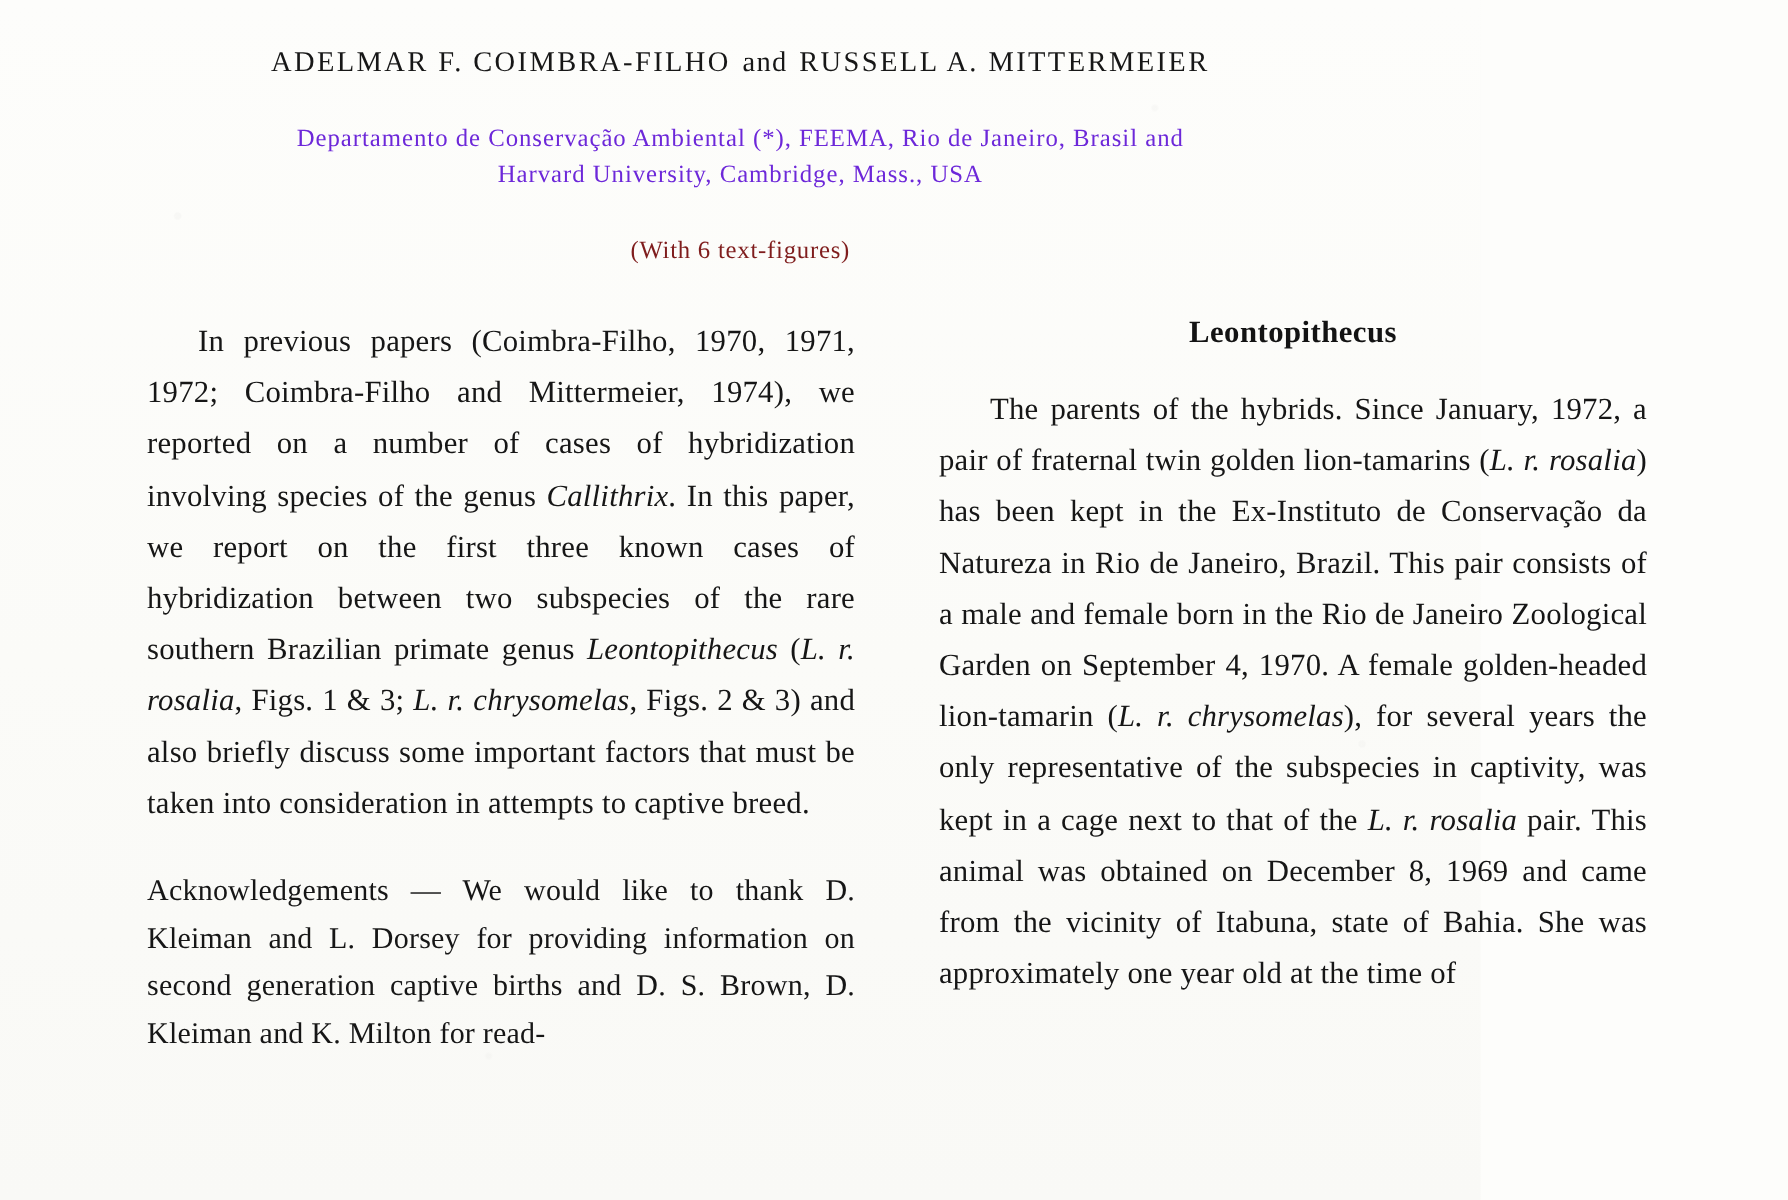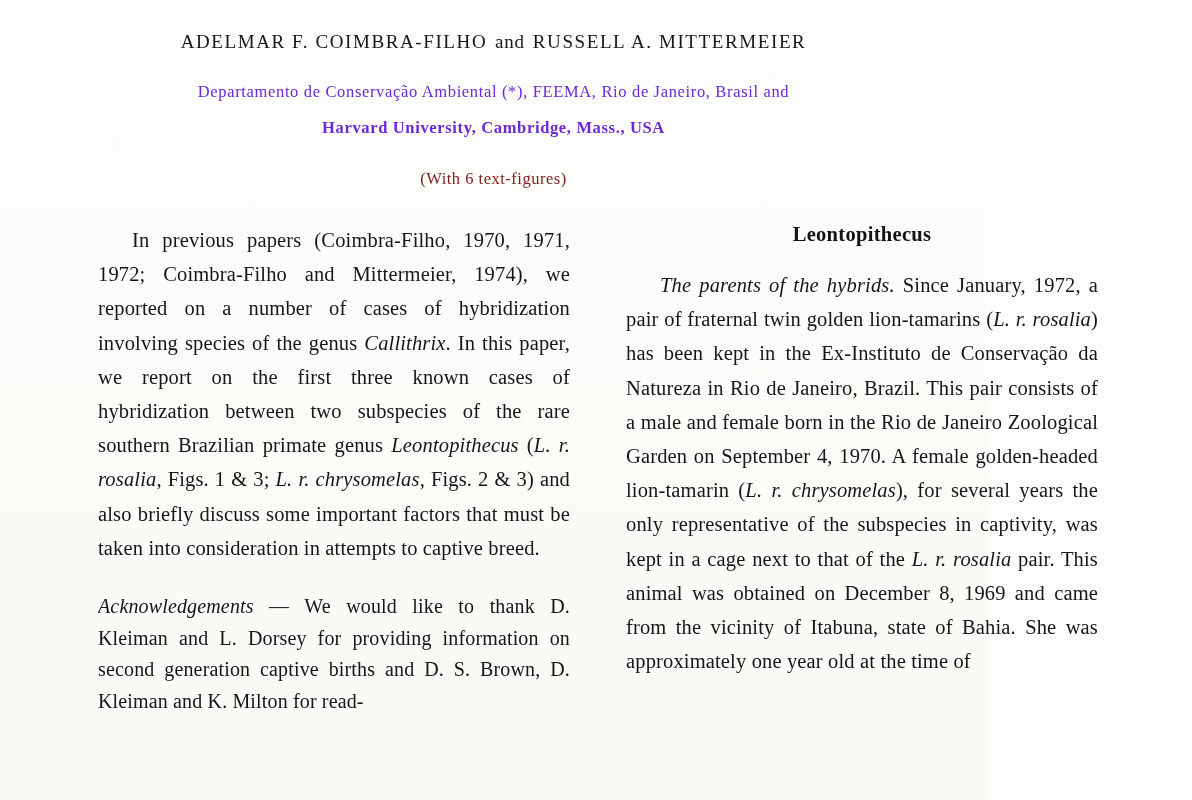--- a/index.html
+++ b/index.html
@@ -63,22 +63,21 @@
   }
 
   .affiliation {
     margin-top: 26px;
     font-size: 16.5px;
     line-height: 23px;
     letter-spacing: 0.65px;
     color: #6d28d9;
   }
   .affiliation div + div {
-    margin-top: 13px;
-    font-weight: bold;
+    margin-top: 1px;
   }
 
   .figline {
     margin-top: 30px;
     font-size: 16.5px;
     letter-spacing: 0.5px;
     color: #7f1d1d;
   }
 
   .columns {
@@ -119,21 +118,20 @@
   .section-head {
     text-align: center;
     font-weight: bold;
     font-size: 20.5px;
     letter-spacing: 0.3px;
     margin: 0 0 22px 0;
     color: #131313;
   }
 
   .run-in {
-    font-style: italic;
   }
 
   .clip-bottom {
     overflow: hidden;
   }
 </style>
 </head>
 <body>
 
 <div class="page">

